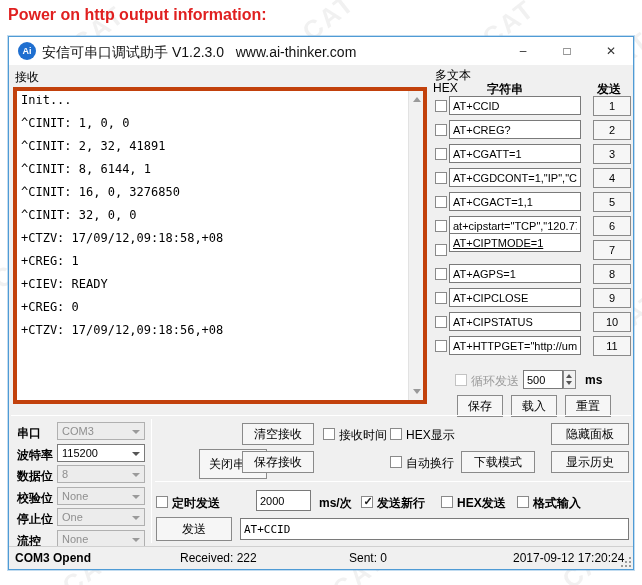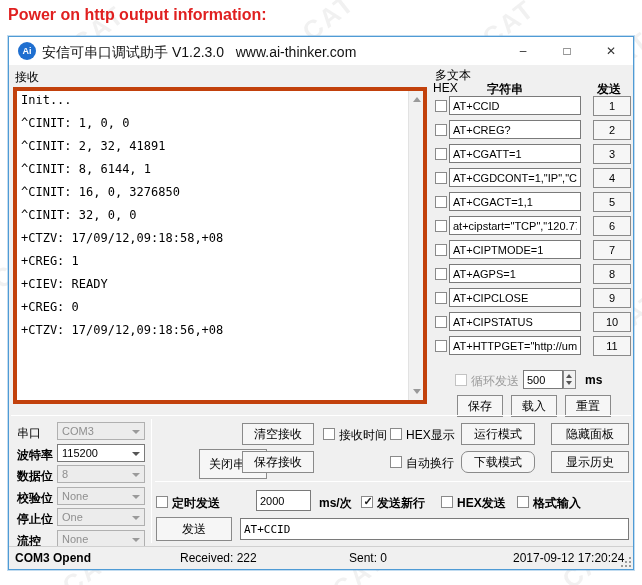--- a/index.html
+++ b/index.html
@@ -155,21 +155,21 @@
 
   <span class="cb" style="left:426px; top:159px;"></span>
   <input class="mt-row-input" style="left: 440px; top: 155px;" value="AT+CGACT=1,1">
   <div class="mt-send-btn" style="left:584px; top:155px;">5</div>
 
   <span class="cb" style="left:426px; top:183px;"></span>
   <input class="mt-row-input" style="left: 440px; top: 179px;" value="at+cipstart=&quot;TCP&quot;,&quot;120.77.">
   <div class="mt-send-btn" style="left:584px; top:179px;">6</div>
 
   <span class="cb" style="left:426px; top:207px;"></span>
-  <input class="mt-row-input" style="left: 440px; top: 203px;" value="AT+CIPTMODE=1">
+  <input class="mt-row-input" style="left: 440px; top: 196px; text-decoration: underline;" value="AT+CIPTMODE=1">
   <div class="mt-send-btn" style="left:584px; top:203px;">7</div>
 
   <span class="cb" style="left:426px; top:231px;"></span>
   <input class="mt-row-input" style="left: 440px; top: 227px;" value="AT+AGPS=1">
   <div class="mt-send-btn" style="left:584px; top:227px;">8</div>
 
   <span class="cb" style="left:426px; top:255px;"></span>
   <input class="mt-row-input" style="left: 440px; top: 251px;" value="AT+CIPCLOSE">
   <div class="mt-send-btn" style="left:584px; top:251px;">9</div>
 
@@ -191,21 +191,21 @@
   <div class="lbl" style="left:576px; top:336px; font-weight:700;">ms</div>
 
   <div class="btn" style="left:448px; top:358px; width:46px; height:22px;">保存</div>
   <div class="btn" style="left:502px; top:358px; width:46px; height:22px;">载入</div>
   <div class="btn" style="left:556px; top:358px; width:46px; height:22px;">重置</div>
 
   <div class="divider-h" style="left:2px; top:378px; width:620px;"></div>
   <div class="divider-v" style="left:142px; top:382px; height:124px;"></div>
   <div class="divider-h" style="left:146px; top:444px; width:476px;"></div>
 
-  <div class="lbl" style="left:8px; top:388px; font-weight:400;">串口</div>
+  <div class="lbl" style="left:8px; top:388px; font-weight:700;">串口</div>
   <div class="select" style="left:48px; top:385px;">
     <span>COM3</span>
     <span class="chev"></span>
   </div>
 
   <div class="lbl" style="left:8px; top:410px; font-weight:700;">波特率</div>
   <div class="select enabled" style="left:48px; top:407px;">
     <span>115200</span>
     <span class="chev"></span>
   </div>
@@ -238,22 +238,21 @@
   <div class="btn" style="left:233px; top:386px; width:72px; height:22px;">清空接收</div>
   <div class="btn" style="left:233px; top:414px; width:72px; height:22px;">保存接收</div>
 
   <span class="cb" style="left:314px; top:391px;"></span>
   <div class="lbl" style="left:330px; top:390px;">接收时间</div>
   <span class="cb" style="left:381px; top:391px;"></span>
   <div class="lbl" style="left:397px; top:390px;">HEX显示</div>
   <span class="cb" style="left:381px; top:419px;"></span>
   <div class="lbl" style="left:397px; top:418px;">自动换行</div>
 
-  <div class="btn" style="left:452px; top:386px; width:74px; height:22px;">运行模式</div>
-  <div class="btn" style="left:452px; top:414px; width:74px; height:22px;border-radius:7px;">下载模式</div>
+  <div class="btn" style="left:452px; top:414px; width:74px; height:22px;">下载模式</div>
   <div class="btn" style="left:542px; top:386px; width:78px; height:22px;">隐藏面板</div>
   <div class="btn" style="left:542px; top:414px; width:78px; height:22px;">显示历史</div>
 
   <span class="cb" style="left:147px; top:459px;"></span>
   <div class="lbl" style="left:163px; top:458px; font-weight:700;">定时发送</div>
   <input class="tinput" style="left: 247px; top: 453px; width: 55px; height: 21px;" value="2000">
   <div class="lbl" style="left:310px; top:458px; font-weight:700;">ms/次</div>
   <span class="cb on" style="left:352px; top:459px;"></span>
   <div class="lbl" style="left:368px; top:458px; font-weight:700;">发送新行</div>
   <span class="cb" style="left:432px; top:459px;"></span>

